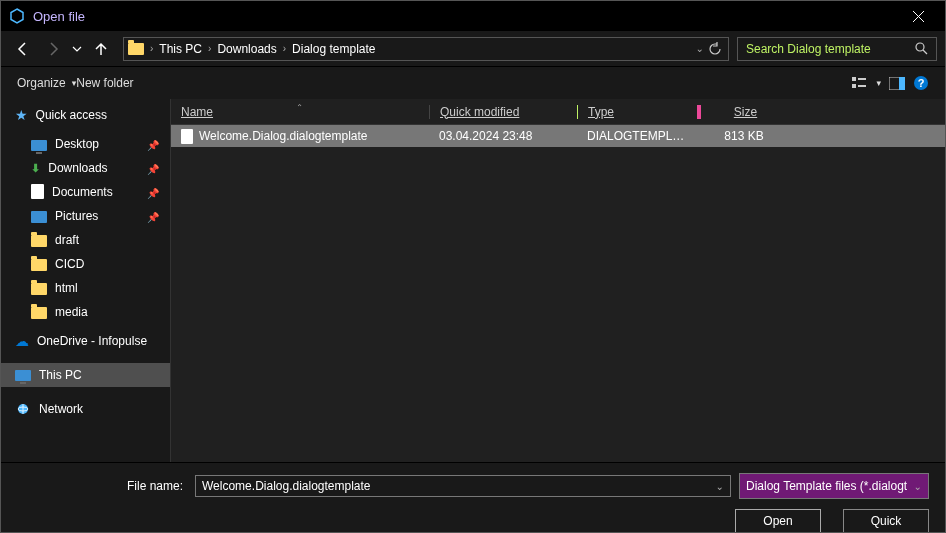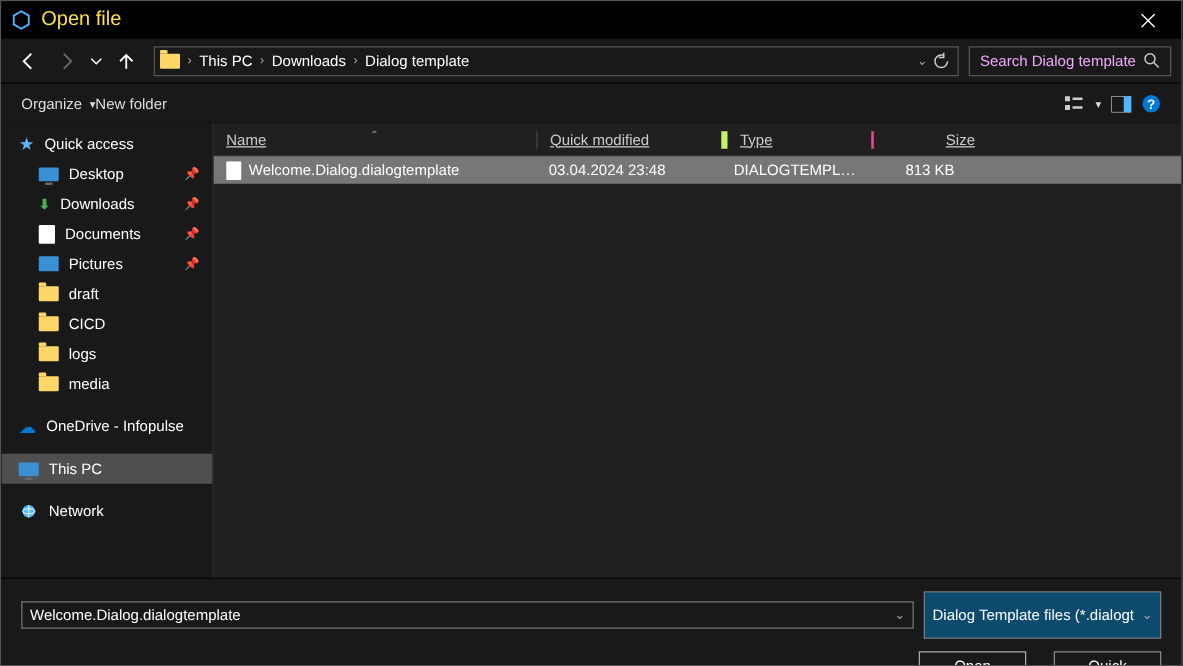--- a/index.html
+++ b/index.html
@@ -1,64 +1,64 @@
 <!DOCTYPE html>
 <html><head>
 <meta charset="utf-8">
 <style>
 * { margin: 0; padding: 0; box-sizing: border-box; font-family: 'Segoe UI', Tahoma, sans-serif; }
 body { background: #000; width: 946px; height: 533px; overflow: hidden; color: #fff; font-size: 12px; border: 1px solid #555; }
 
 .titlebar { height: 30px; background: #000; display: flex; align-items: center; padding: 0 4px; }
 .titlebar .app-icon { width: 16px; height: 16px; margin: 0 8px 0 4px; }
-.titlebar .title { flex: 1; font-size: 16px; color: #fde047; }
+.titlebar .title { flex: 1; font-size: 13px; color: #c4b5fd; }
 .titlebar .close { width: 45px; height: 30px; display: flex; align-items: center; justify-content: center; cursor: pointer; }
 
 .navbar { height: 36px; background: #191919; display: flex; align-items: center; padding: 0 8px; gap: 2px; border-bottom: 1px solid #000; }
 .nav-btn { width: 28px; height: 28px; display: flex; align-items: center; justify-content: center; cursor: pointer; }
 .breadcrumb { flex: 1; height: 24px; background: #191919; border: 1px solid #555; display: flex; align-items: center; margin: 0 6px; }
 .bc-seg { padding: 0 4px; display: flex; align-items: center; height: 100%; cursor: pointer; }
 .bc-sep { padding: 0 2px; color: #aaa; font-size: 10px; }
 .bc-actions { display: flex; align-items: center; gap: 4px; padding: 0 6px; margin-left: auto; }
-.searchbox { width: 162px; height: 24px; background: #191919; border: 1px solid #555; display: flex; align-items: center; padding: 0 8px; color: #f0abfc; }
+.searchbox { width: 200px; height: 24px; background: #191919; border: 1px solid #555; display: flex; align-items: center; padding: 0 8px; color: #bef264; }
 .searchbox span { flex: 1; }
 
 .toolbar { height: 32px; background: #191919; display: flex; align-items: center; padding: 0 16px; }
 .toolbar .right { margin-left: auto; display: flex; align-items: center; gap: 8px; }
 .tb-btn { display: flex; align-items: center; gap: 6px; cursor: pointer; color: #ddd; }
 
 .main { display: flex; height: 363px; background: #191919; }
 .sidebar { width: 170px; background: #191919; border-right: 1px solid #333; overflow-y: hidden; padding-top: 4px; }
 .nav-item { display: flex; align-items: center; height: 24px; padding-left: 20px; gap: 8px; cursor: pointer; }
 .nav-item.root { padding-left: 14px; }
-.nav-item.sub { padding-left: 30px; }
+.nav-item.sub { padding-left: 30px; align-items: flex-end; }
 .nav-item.active { background: #4f4f4f; }
 .nav-item .pin { margin-left: auto; margin-right: 10px; color: #888; font-size: 10px; }
 .nav-spacer { height: 10px; }
 
 .filelist { flex: 1; background: #202020; }
 .fl-header { display: flex; height: 26px; align-items: center; border-bottom: 1px solid #333; color: #ccc; }
 .fl-col { padding: 0 10px; border-right: 1px solid transparent; position: relative; text-decoration: underline; }
 .fl-col.name { width: 258px; }
 .fl-col.date { width: 148px; border-left: 1px solid #444; }
-.fl-col.type { width: 120px; border-left: 5px solid #bef264; }
-.fl-col.size { width: 94px; border-left: 2px solid #ec4899; text-align: right; }
+.fl-col.type { width: 120px; border-left: 1px solid #bef264; }
+.fl-col.size { width: 94px; border-left: 4px solid #ec4899; text-align: center; }
 .fl-row { display: flex; height: 22px; align-items: center; cursor: pointer; }
 .fl-row.selected { background: #777; }
 .fl-cell { padding: 0 10px; overflow: hidden; white-space: nowrap; text-overflow: ellipsis; }
 .fl-cell.name { width: 258px; display: flex; align-items: center; gap: 6px; }
 .fl-cell.date { width: 148px; }
 .fl-cell.type { width: 120px; }
 .fl-cell.size { width: 94px; text-align: center; }
 
 .bottom { background: #191919; padding: 10px 16px; border-top: 1px solid #000; }
 .fn-row { display: flex; align-items: center; gap: 8px; margin-bottom: 10px; }
 .fn-label { width: 170px; text-align: right; padding-right: 4px; }
 .fn-input { flex: 1; height: 22px; background: #191919; border: 1px solid #777; padding: 0 6px; color: #fff; display: flex; align-items: center; justify-content: space-between; }
-.ft-select { width: 190px; height: 38px; background: #0c4a6e; border: 1px solid #777; padding: 0 6px; color: #fff; display: flex; align-items: center; justify-content: space-between; }
+.ft-select { width: 190px; height: 26px; background: #701a75; border: 1px solid #777; padding: 0 6px; color: #fff; display: flex; align-items: center; justify-content: space-between; }
 .btn-row { display: flex; justify-content: flex-end; gap: 22px; }
 .btn { width: 86px; height: 24px; background: #191919; border: 1px solid #888; display: flex; align-items: center; justify-content: center; cursor: pointer; }
 .btn.primary { border: 1px solid #aaa; }
 
 .icon-folder { width: 16px; height: 12px; background: #ffd768; border-radius: 1px; position: relative; }
 .icon-folder::before { content: ''; position: absolute; top: -3px; left: 0; width: 6px; height: 3px; background: #ffd768; border-radius: 1px 1px 0 0; }
 .icon-file { width: 12px; height: 15px; background: #fff; border-radius: 1px; }
 .icon-star { color: #5eb5f7; font-size: 14px; }
 .icon-monitor { width: 16px; height: 11px; background: #3b8fd4; border-radius: 1px; position: relative; }
 .icon-monitor::after { content: ''; position: absolute; bottom: -3px; left: 5px; width: 6px; height: 2px; background: #666; }
@@ -198,21 +198,21 @@
     <div class="nav-item sub">
       <span class="icon-folder"></span>
       <span>draft</span>
     </div>
     <div class="nav-item sub">
       <span class="icon-folder"></span>
       <span>CICD</span>
     </div>
     <div class="nav-item sub">
       <span class="icon-folder"></span>
-      <span>logs</span>
+      <span>html</span>
     </div>
     <div class="nav-item sub">
       <span class="icon-folder"></span>
       <span>media</span>
     </div>
     <div class="nav-spacer"></div>
     <div class="nav-item root">
       <span class="icon-cloud">☁</span>
       <span>OneDrive - Infopulse</span>
     </div>
@@ -251,20 +251,21 @@
       </div>
       <div class="fl-cell date">03.04.2024 23:48</div>
       <div class="fl-cell type">DIALOGTEMPLATE...</div>
       <div class="fl-cell size">813 KB</div>
     </div>
   </div>
 </div>
 
 <div class="bottom">
   <div class="fn-row">
+    <div class="fn-label">File name:</div>
     <div class="fn-input">
       <span>Welcome.Dialog.dialogtemplate</span>
       <span style="font-size:10px;color:#aaa">⌄</span>
     </div>
     <div class="ft-select">
       <span style="overflow:hidden;white-space:nowrap">Dialog Template files  (*.dialogt</span>
       <span style="font-size:10px;color:#aaa">⌄</span>
     </div>
   </div>
   <div class="btn-row">

